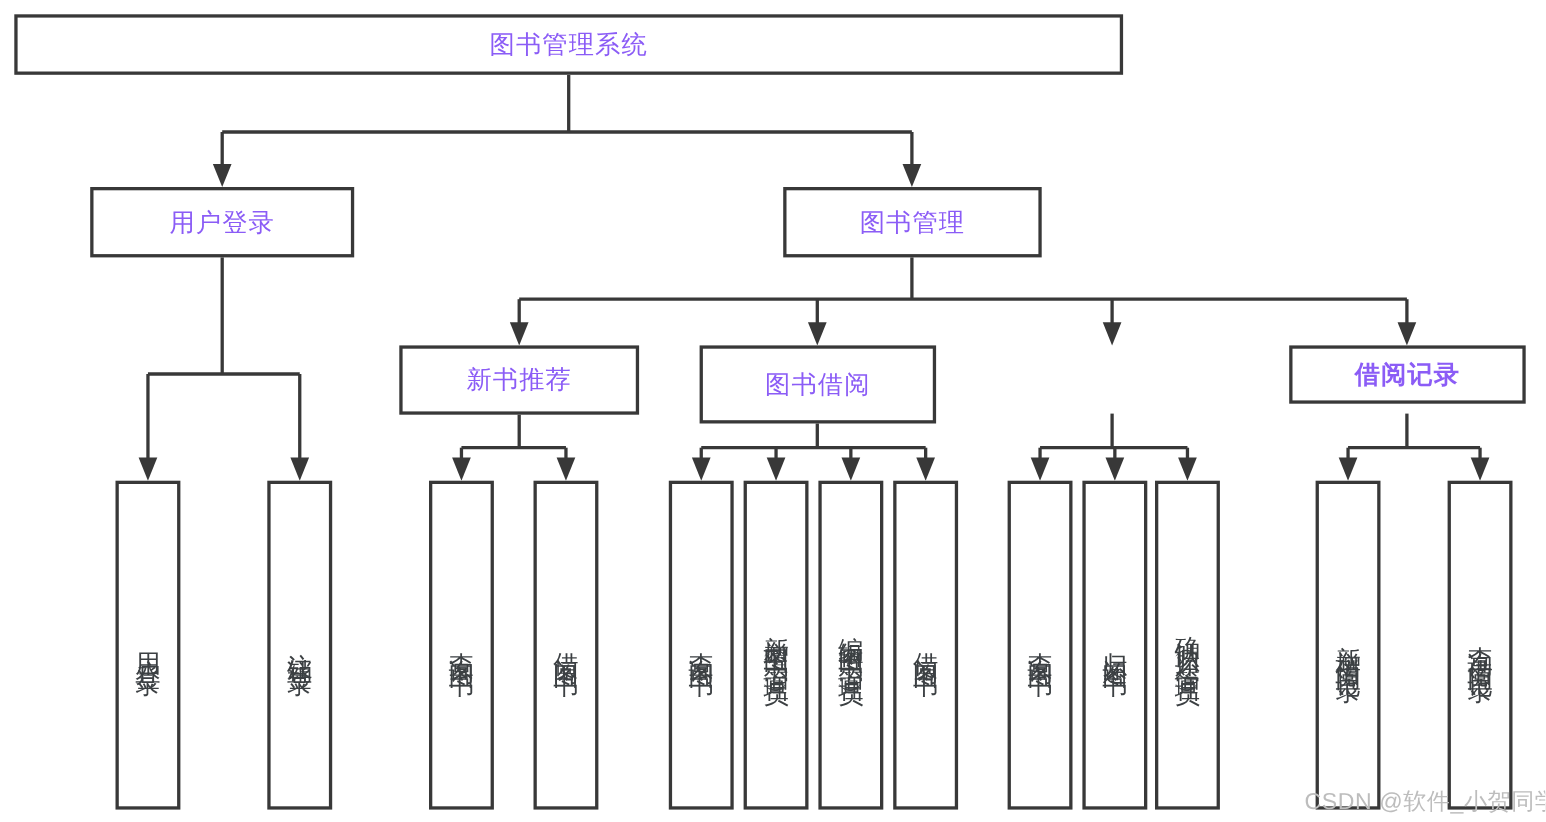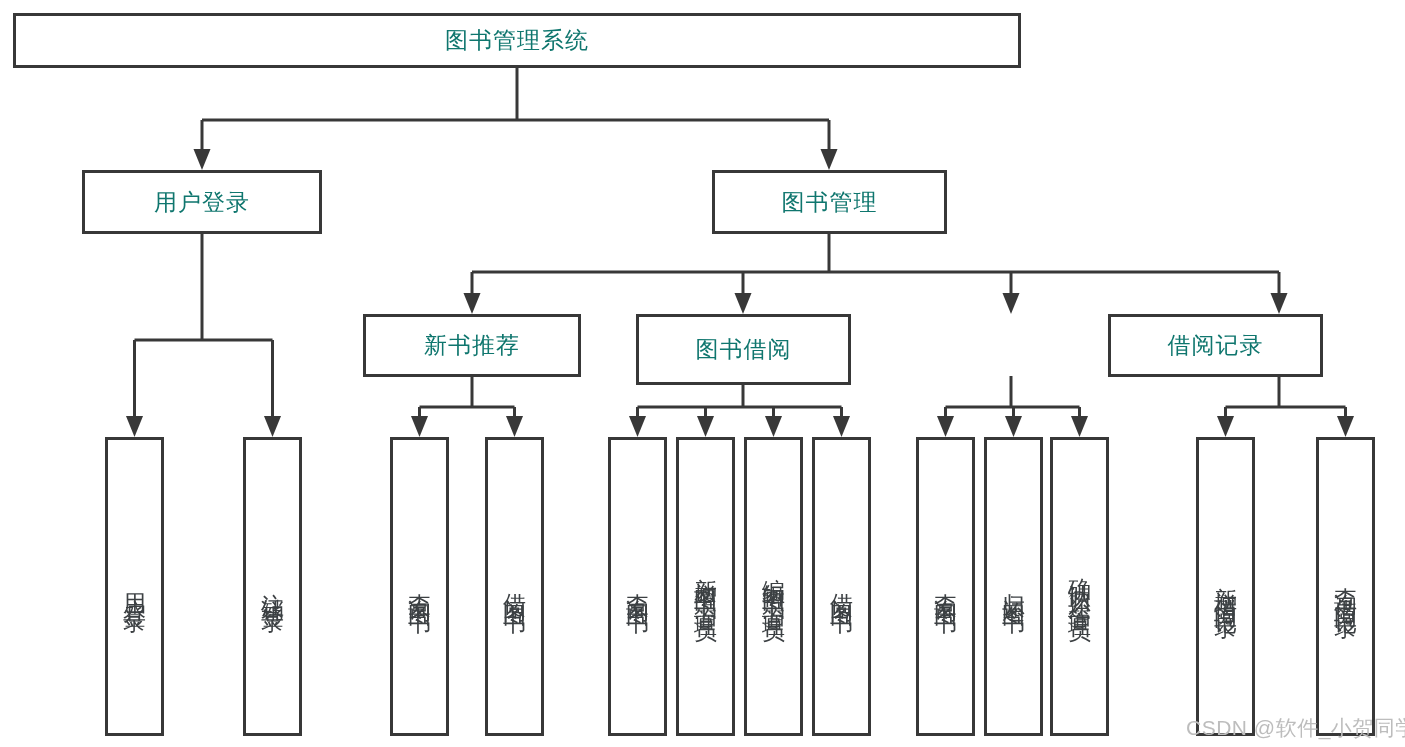--- a/index.html
+++ b/index.html
@@ -23,21 +23,21 @@
     background: #ffffff;
     border: 3px solid #383838;
     display: flex;
     align-items: center;
     justify-content: center;
     z-index: 2;
   }
   .hbox .node-label {
     font-size: 23px;
     letter-spacing: 1px;
-    color: #0f766e;
+    color: #8b5cf6;
     white-space: nowrap;
   }
   .vbox .node-label {
     writing-mode: vertical-rl;
     text-orientation: mixed;
     font-size: 23px;
     letter-spacing: 6px;
     color: #3c4043;
     line-height: 1;
   }
@@ -122,21 +122,21 @@
   <div class="node hbox" style="left:712px; top:170px; width:235px; height:64px;">
     <span class="node-label">图书管理</span>
   </div>
 
   <div class="node hbox" style="left:363px; top:314px; width:218px; height:63px;">
     <span class="node-label">新书推荐</span>
   </div>
   <div class="node hbox" style="left:636px; top:314px; width:215px; height:71px;">
     <span class="node-label">图书借阅</span>
   </div>
-  <div class="node hbox" style="left:1108px; top:314px; width:215px; height:63px;">
+  <div class="node hbox" style="left:1172px; top:314px; width:215px; height:53px;font-weight:bold;">
     <span class="node-label">借阅记录</span>
   </div>
 
   <div class="node vbox" style="left:105px; top:437px; width:59px; height:299px;">
     <span class="node-label">用户登录</span>
   </div>
   <div class="node vbox" style="left:243px; top:437px; width:59px; height:299px;">
     <span class="node-label">注销登录</span>
   </div>
 

